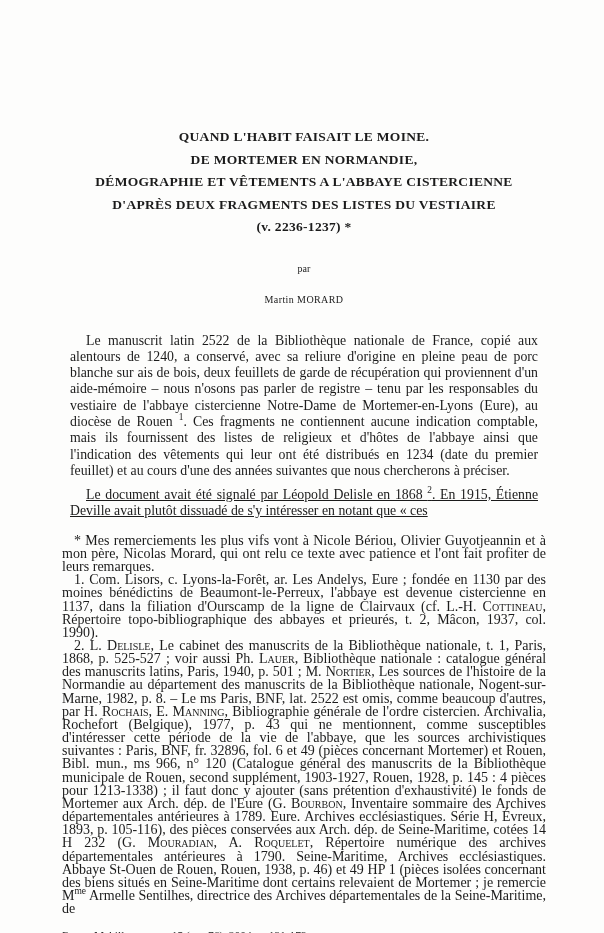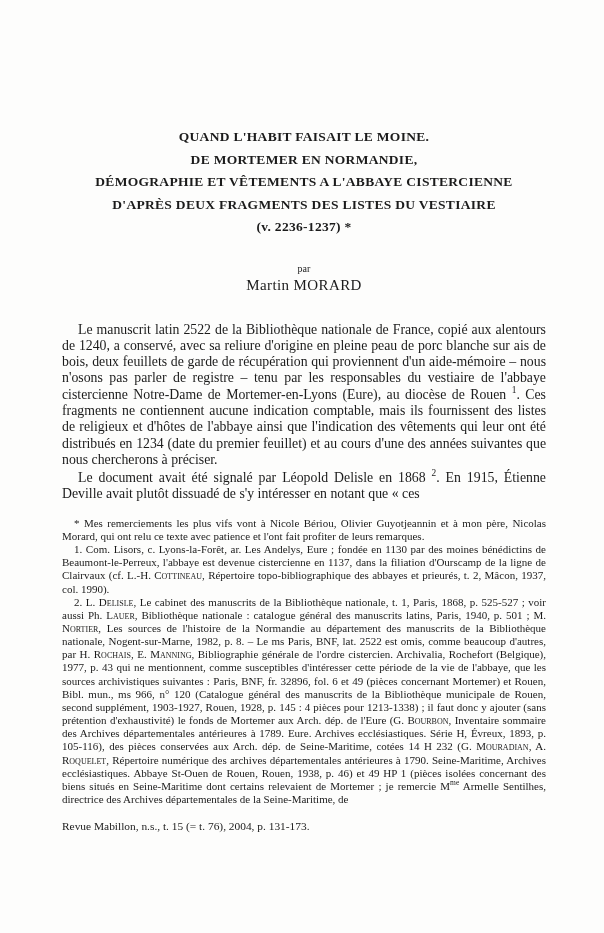--- a/index.html
+++ b/index.html
@@ -29,41 +29,42 @@
     font-size: 13.5px;
     line-height: 22.5px;
     letter-spacing: 0.3px;
   }
   .byline-par {
     margin-top: 24px;
     text-align: center;
     font-size: 10px;
   }
   .byline-author {
-    margin-top: 3px;
+    margin-top: 20px;
     text-align: center;
-    font-size: 15px;
+    font-size: 10px;
     letter-spacing: 0.4px;
   }
   .body-text {
     margin-top: 28px;
     font-size: 13.8px;
     line-height: 16.3px;
     text-align: justify;
   }
   .body-text p {
-    margin: 0;
+    margin: 8px;
     text-indent: 16px;
   }
   .body-text p + p {
     margin-top: 2px;
+    text-decoration: underline;
   }
   .footnotes {
     margin-top: 14px;
-    font-size: 11px;
+    font-size: 14px;
     line-height: 13.15px;
     text-align: justify;
   }
   .footnotes p {
     margin: 0;
     text-indent: 12px;
   }
   .journal-line {
     margin-top: 14px;
     font-size: 11.4px;

